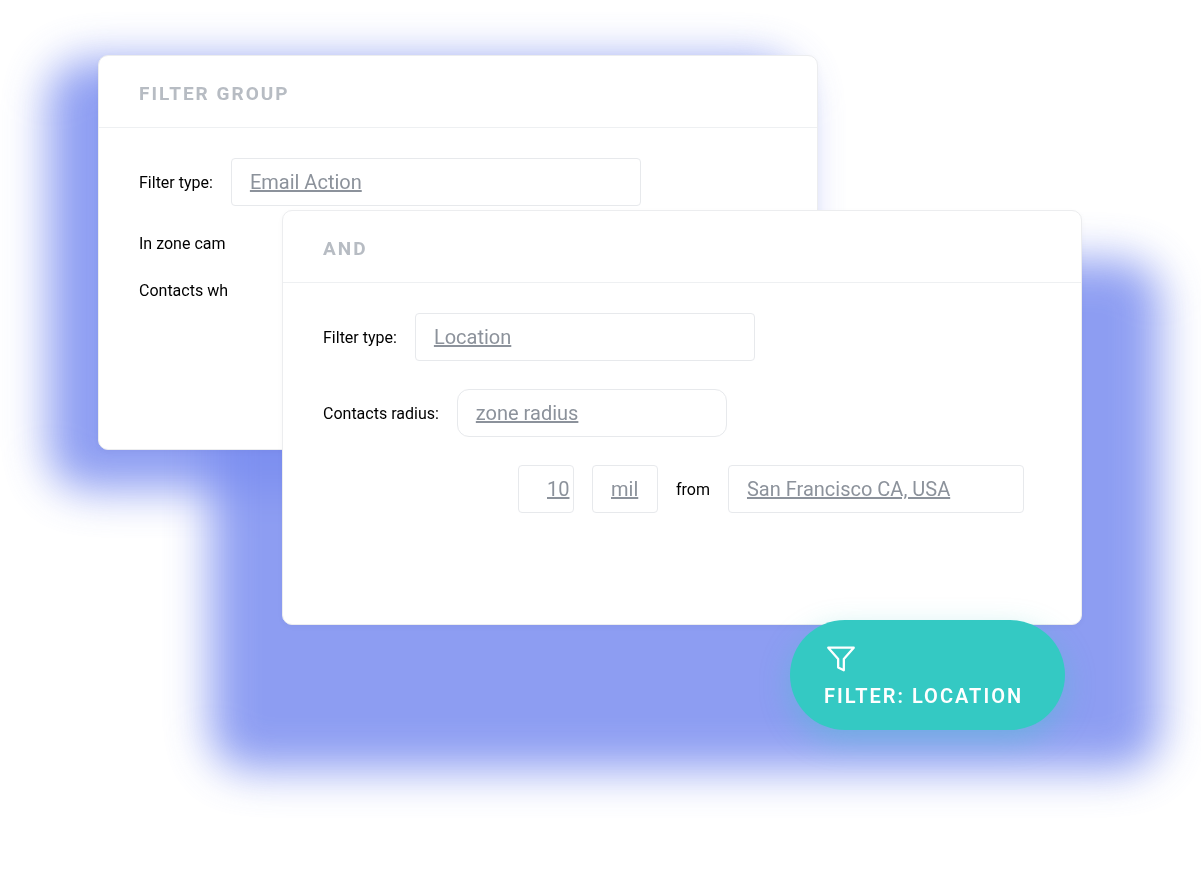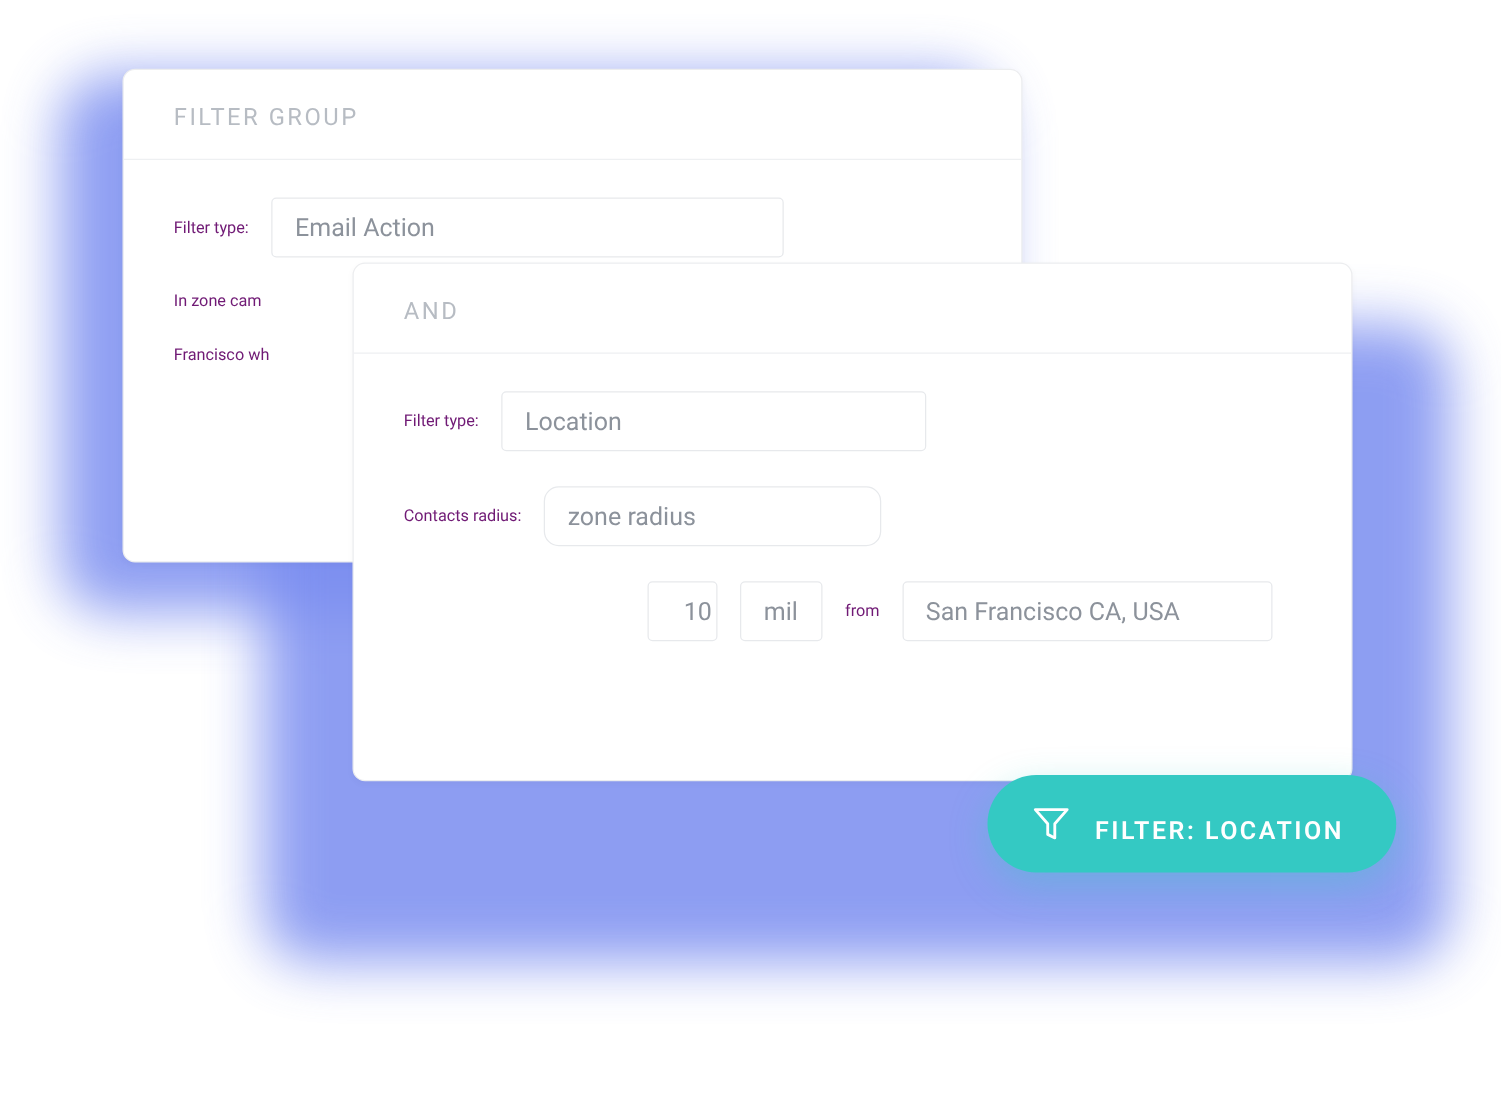--- a/index.html
+++ b/index.html
@@ -42,48 +42,49 @@
     border: 1px solid #ecedef;
     border-radius: 10px;
     box-shadow: 0 2px 6px rgba(0,0,0,0.03);
   }
   .card-header {
     padding: 26px 40px 22px 40px;
     border-bottom: 1px solid #eef0f2;
   }
   .card-title {
     font-size: 19px;
-    font-weight: 400;
+    font-weight: 700;
     letter-spacing: 2px;
     color: #b7bcc3;
   }
   .card-body {
     padding: 30px 40px 40px 40px;
   }
   .row {
     display: flex;
     align-items: center;
     gap: 18px;
     margin-bottom: 28px;
     flex-wrap: wrap;
   }
   .row:last-child { margin-bottom: 0; }
   .label {
-    font-size: 13px;
-    color: #701a75;
+    font-size: 16px;
+    color: #000000;
     white-space: nowrap;
   }
   .input-box {
     border: 1px solid #e7e9ec;
     border-radius: 4px;
     padding: 11px 18px;
     font-size: 20px;
     color: #8c929b;
     background: #ffffff;
     min-width: 0;
+    text-decoration: underline;
   }
   .input-wide { width: 410px; }
   .input-med  { width: 270px; border-radius: 12px; }
   .input-num  { width: 56px; text-align: right; padding-left: 28px; padding-right: 14px; }
   .input-unit { width: 66px; text-align: left; padding-right: 14px; }
   .input-city { width: 296px; }
 
   .card1 {
     left: 98px;
     top: 55px;
@@ -101,24 +102,25 @@
   }
   .pill {
     position: absolute;
     left: 790px;
     top: 620px;
     background: #34c9c3;
     color: #ffffff;
     border-radius: 999px;
     padding: 22px 42px 22px 34px;
     display: flex;
-    align-items: flex-end;
-    gap: 18px;
+    align-items: flex-start;
+    gap: 8px;
     box-shadow: 0 10px 30px rgba(52,201,195,0.35);
     cursor: pointer;
+    flex-direction: column;
   }
   .pill-text {
     font-size: 20px;
     font-weight: 600;
     letter-spacing: 2px;
   }
   .funnel-icon {
     width: 34px;
     height: 34px;
     flex: 0 0 auto;
@@ -138,21 +140,21 @@
     </div>
     <div class="card-body">
       <div class="row">
         <span class="label">Filter type:</span>
         <div class="input-box input-wide">Email Action</div>
       </div>
       <div class="row">
         <span class="label">In zone cam</span>
       </div>
       <div class="row">
-        <span class="label">Francisco wh</span>
+        <span class="label">Contacts wh</span>
       </div>
     </div>
   </div>
 
   <div class="card card2">
     <div class="card-header">
       <div class="card-title">AND</div>
     </div>
     <div class="card-body">
       <div class="row">

